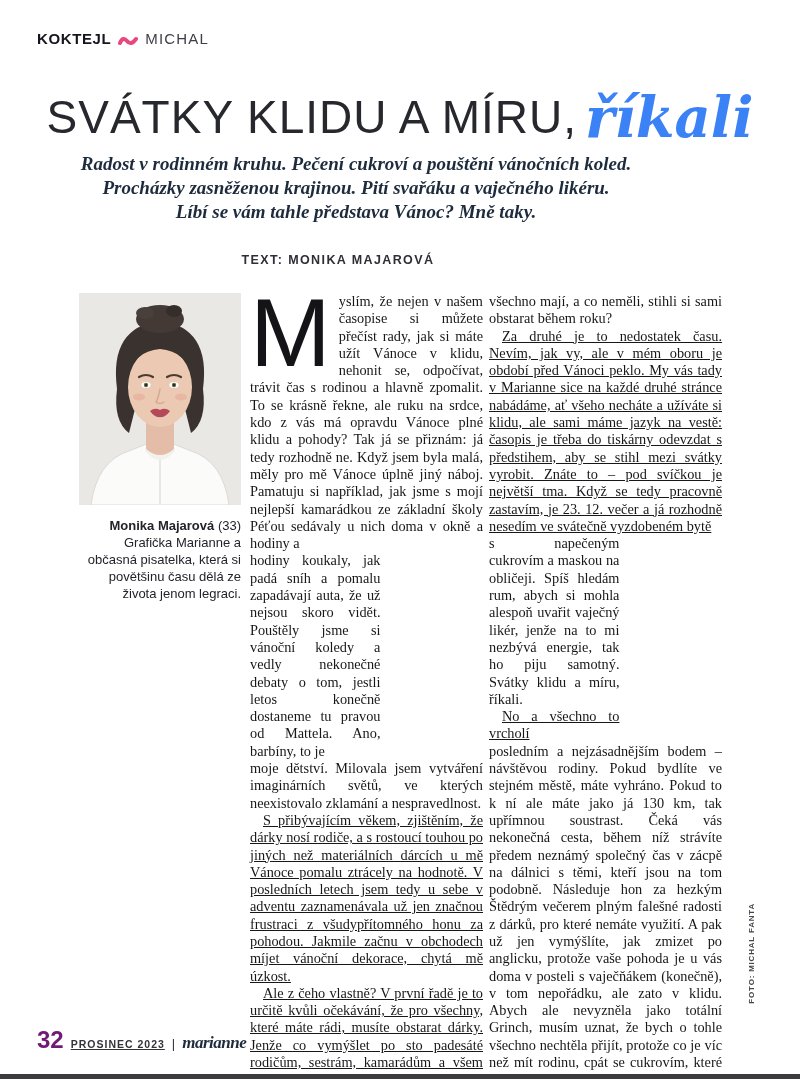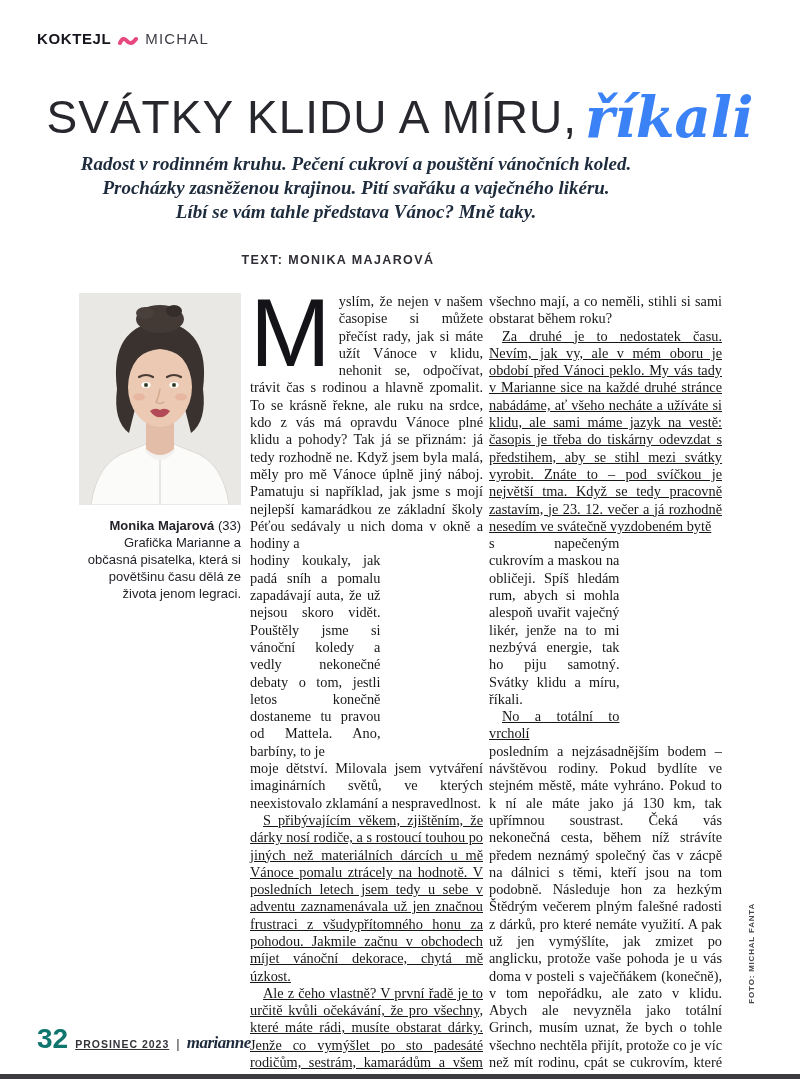--- a/index.html
+++ b/index.html
@@ -52,21 +52,21 @@
     font-size:26px;line-height:35px;color:#8a4379;font-weight:500;
   }
   
   .photo-credit{
     position:absolute;right:44px;bottom:75px;
     writing-mode:vertical-rl;transform:rotate(180deg);
     font-size:8px;letter-spacing:.8px;color:#45454c;font-weight:600;
   }
   
   .footer{position:absolute;left:37px;top:1013px;display:flex;align-items:baseline;gap:7px;}
-  .page-num{font-size:28px;font-weight:700;color:#0f766e;}
+  .page-num{font-size:24px;font-weight:700;color:#701a75;}
   .issue{font-size:10.5px;font-weight:700;letter-spacing:1px;color:#33333a;text-decoration:underline;}
   .f-sep{font-size:13px;color:#33333a;font-weight:300;}
   .mag-logo{font-family:"Liberation Serif",serif;font-style:italic;font-weight:700;
     font-size:17px;color:#1d2b3c;letter-spacing:-.5px;margin-top:20px;}
   
   .bottom-bar{position:absolute;left:0;bottom:0;width:800px;height:5px;background:#3c3c40;}
 </style>
 </head>
 <body>
 
@@ -148,21 +148,21 @@
     <p class="narrow-left">hodiny koukaly, jak padá sníh a pomalu zapadávají auta, že už nejsou skoro vidět. Pouštěly jsme si vánoční koledy a vedly nekonečné debaty o tom, jestli letos konečně dostaneme tu pravou od Mattela. Ano, barbíny, to je</p>
     <p>moje dětství. Milovala jsem vytváření imaginárních světů, ve kterých neexistovalo zklamání a nespravedlnost.</p>
     <p class="indent">S přibývajícím věkem, zjištěním, že dárky nosí rodiče, a s rostoucí touhou po jiných než materiálních dárcích u mě Vánoce pomalu ztrácely na hodnotě. V posledních letech jsem tedy u sebe v adventu zaznamenávala už jen značnou frustraci z všudypřítomného honu za pohodou. Jakmile začnu v obchodech míjet vánoční dekorace, chytá mě úzkost.</p>
     <p class="indent">Ale z čeho vlastně? V první řadě je to určitě kvůli očekávání, že pro všechny, které máte rádi, musíte obstarat dárky. Jenže co vymýšlet po sto padesáté rodičům, sestrám, kamarádům a všem dospělým osobám, když všichni</p>
   </div>
 
   <div class="col">
     <p>všechno mají, a co neměli, stihli si sami obstarat během roku?</p>
     <p class="indent">Za druhé je to nedostatek času. Nevím, jak vy, ale v mém oboru je období před Vánoci peklo. My vás tady v Marianne sice na každé druhé stránce nabádáme, ať všeho necháte a užíváte si klidu, ale sami máme jazyk na vestě: časopis je třeba do tiskárny odevzdat s předstihem, aby se stihl mezi svátky vyrobit. Znáte to – pod svíčkou je největší tma. Když se tedy pracovně zastavím, je 23. 12. večer a já rozhodně nesedím ve svátečně vyzdobeném bytě</p>
     <p class="narrow-right">s napečeným cukrovím a maskou na obličeji. Spíš hledám rum, abych si mohla alespoň uvařit vaječný likér, jenže na to mi nezbývá energie, tak ho piju samotný. Svátky klidu a míru, říkali.</p>
-    <p class="narrow-right indent">No a totální to vrcholí</p>
+    <p class="narrow-right indent">No a všechno to vrcholí</p>
     <p><span>posledním a nejzásadnějším bodem – návštěvou rodiny. Pokud bydlíte ve stejném městě, máte vyhráno. Pokud to k ní ale máte jako já 130 km, tak upřímnou soustrast. Čeká vás nekonečná cesta, během níž strávíte předem neznámý společný čas v zácpě na dálnici s těmi, kteří jsou na tom podobně. Následuje hon za hezkým Štědrým večerem plným falešné radosti z dárků, pro které nemáte využití. A pak už jen vymýšlíte, jak zmizet po anglicku, protože vaše pohoda je u vás doma v posteli s vaječňákem (konečně), v tom nepořádku, ale zato v klidu. Abych ale nevyzněla jako totální Grinch, musím uznat, že bych o tohle všechno nechtěla přijít, protože co je víc než mít rodinu, cpát se cukrovím, které člověk nemusel péct, a koukat u toho na </span></p>
   </div>
 
 
 </div>
 
 <div class="photo-credit">FOTO: MICHAL FANTA</div>
 
 <div class="footer">
   <span class="page-num">32</span>

